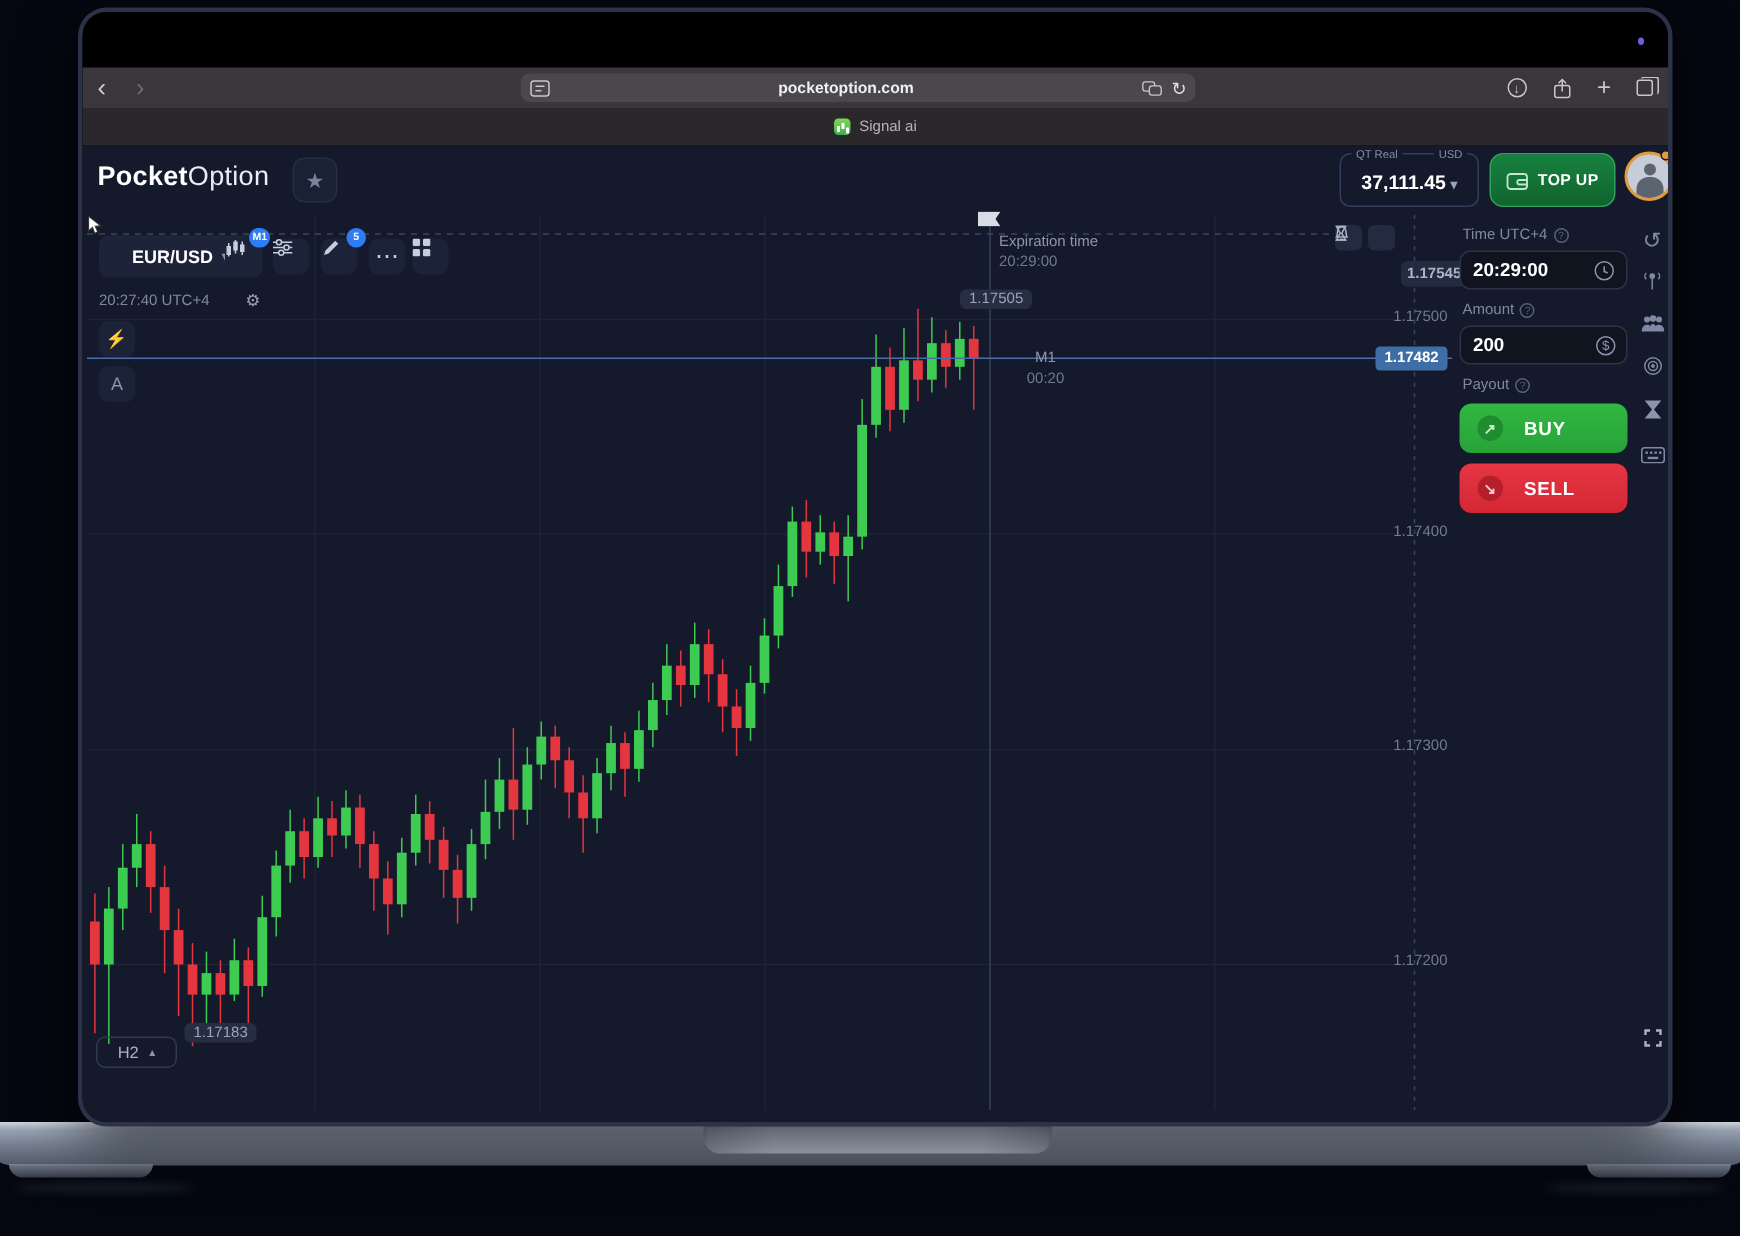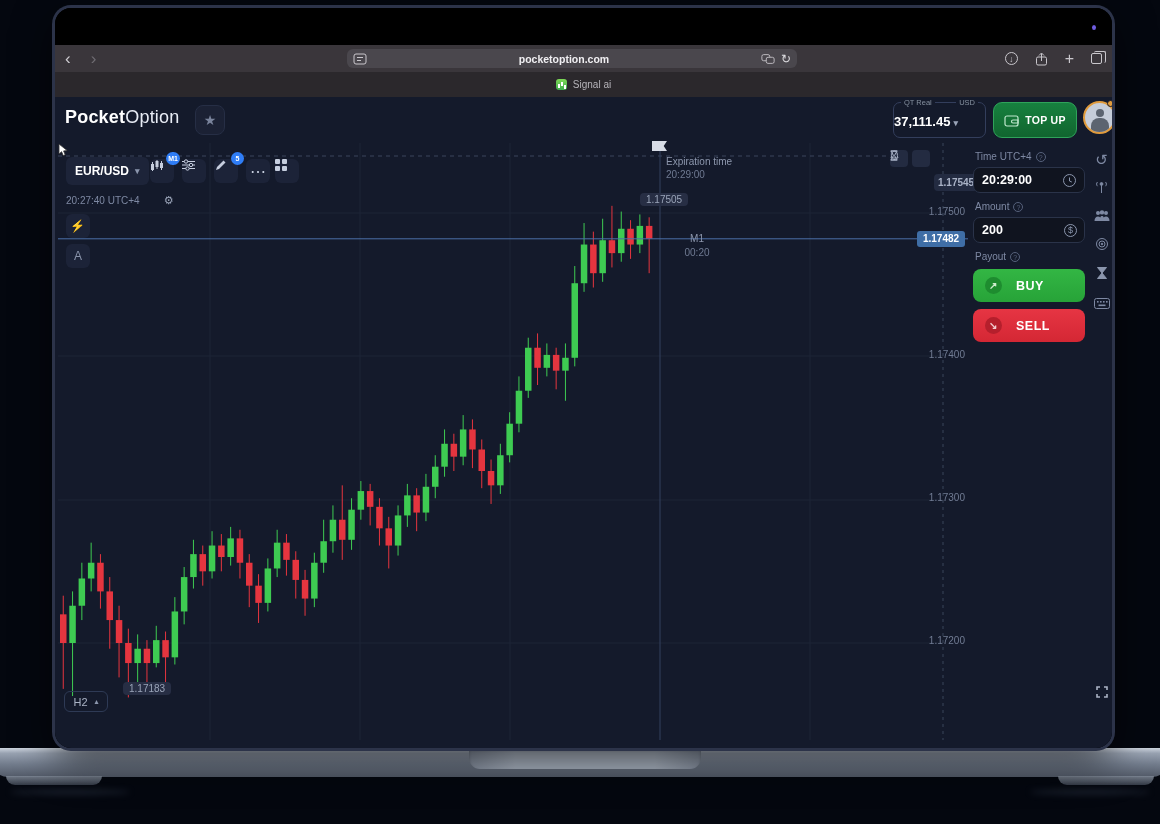--- a/index.html
+++ b/index.html
@@ -57,37 +57,37 @@
   .app-header { position:absolute; left:0; top:0; right:0; height:46px; }
   .logo { position:absolute; left:10px; top:10px; font-size:18px; color:#fff; letter-spacing:.2px; }
   .logo b { font-weight:bold; } .logo span { font-weight:normal; color:#e8ecf5; }
   .star-btn { position:absolute; left:140px; top:8px; width:30px; height:30px; background:#1b2134;
               border:1px solid #262e45; border-radius:8px; display:flex; align-items:center; justify-content:center;
               color:#79839b; font-size:14px; }
   .balance { position:absolute; left:838px; top:5px; width:93px; height:36px; border:1px solid #333e5c;
              border-radius:7px; }
   .balance .lab { position:absolute; top:-5px; font-size:7.5px; color:#8members591a3; color:#85909f; background:#141a2b; padding:0 3px; }
   .balance .lab.l { left:7px; } .balance .lab.r { right:7px; }
-  .balance .val { position:absolute; left:0; right:0; top:11px; font-size:13px; font-weight:bold; color:#fff; }
+  .balance .val { position:absolute; left:0; right:0; top:11px; text-align:center; font-size:13px; font-weight:bold; color:#fff; }
   .balance .caret { font-size:9px; color:#9aa4b8; margin-left:3px; }
   .topup { position:absolute; left:938px; top:5px; width:84px; height:36px; border-radius:9px;
            background:linear-gradient(#17813f,#11652f); border:1px solid #2fa35a;
            display:flex; align-items:center; justify-content:center; gap:6px; color:#fff;
            font-size:10.5px; font-weight:bold; letter-spacing:.3px; }
   .avatar { position:absolute; left:1028px; top:4px; width:33px; height:33px; border-radius:50%;
             border:2px solid #e09b3d; background:#c6cdd9; overflow:hidden; }
   .avatar .head { position:absolute; left:11px; top:6px; width:8px; height:8px; border-radius:50%; background:#5c6470; }
   .avatar .body { position:absolute; left:6px; top:15px; width:18px; height:14px; border-radius:8px 8px 0 0; background:#5c6470; }
   .avatar-dot { position:absolute; left:1052px; top:3px; width:7px; height:7px; border-radius:50%; background:#e09b3d; border:1px solid #141a2b; }
 
   
   .chart { position:absolute; left:3px; top:46px; width:910px; height:597px; }
   .chart svg { position:absolute; left:0; top:0; }
 
-  .sym-btn { position:absolute; left:8px; top:14px; height:28px; padding:0 9px; background:#1d2439;
+  .sym-btn { position:absolute; left:8px; top:14px; height:28px; padding:0 22px; background:#1d2439;
              border-radius:6px; display:flex; align-items:center; gap:6px; font-size:12px; font-weight:bold; color:#fff; }
   .sym-btn .caret { font-size:9px; color:#8b96ad; }
   .ibtn { position:absolute; top:16px; width:24px; height:24px; background:#1c2338; border-radius:6px;
           display:flex; align-items:center; justify-content:center; color:#c6cede; }
   .badge { position:absolute; top:-7px; right:-6px; min-width:13px; height:13px; padding:0 2px; border-radius:7px;
            background:#2f7df6; color:#fff; font-size:7px; font-weight:bold;
            display:flex; align-items:center; justify-content:center; }
   .clockline { position:absolute; left:8px; top:51px; font-size:10px; color:#7e89a3; display:flex; gap:24px; align-items:center; }
   .sq-btn { position:absolute; left:8px; width:24px; height:24px; background:#1c2338; border-radius:6px;
             display:flex; align-items:center; justify-content:center; color:#8a94ab; font-size:12px; }
@@ -105,21 +105,21 @@
   .price-badge { position:absolute; left:859px; top:88px; width:48px; height:16px; background:#3f6ea6;
                  border-radius:3px; color:#fff; font-size:10px; font-weight:bold; text-align:center; line-height:16px; }
 
   .tr-tools { position:absolute; top:7px; display:flex; gap:4px; }
   .tr-tools .tbtn { height:17px; background:#232b41; border-radius:4px; color:#aab3c7; display:flex;
                     align-items:center; justify-content:center; padding:0 4px; }
   .hover-price { font-size:10px; font-weight:bold; color:#dfe4ee;margin-top:24px; }
   .cursor-svg { position:absolute; left:883px; top:60px; }
 
   .low-chip { position:absolute; left:65px; top:539px; }
-  .tf-btn { position:absolute; left:6px; top:548px; width:44px; height:21px; border:1px solid #2e3a55; border-radius:6px;
+  .tf-btn { position:absolute; left:6px; top:548px; width:54px; height:21px; border:1px solid #2e3a55; border-radius:6px;
             display:flex; align-items:center; justify-content:center; gap:7px; color:#aab3c5; font-size:11px; }
   .tf-btn .caret { font-size:8px; color:#8b96ad; }
 
   
   .panel { position:absolute; left:918px; top:46px; width:112px; }
   .plabel { font-size:10px; color:#7e89a3; display:flex; align-items:flex-end; gap:4px; margin:8px 0 5px 2px; }
   .q { width:10px; height:10px; border:1px solid #56617b; border-radius:50%; font-size:7px; color:#56617b;
        display:inline-flex; align-items:center; justify-content:center; }
   .pinput { position:relative; height:26px; background:#10141f; border:1px solid #2a3349; border-radius:7px;
             display:flex; align-items:center; padding:0 8px; font-size:12.5px; font-weight:bold; color:#fff; }

